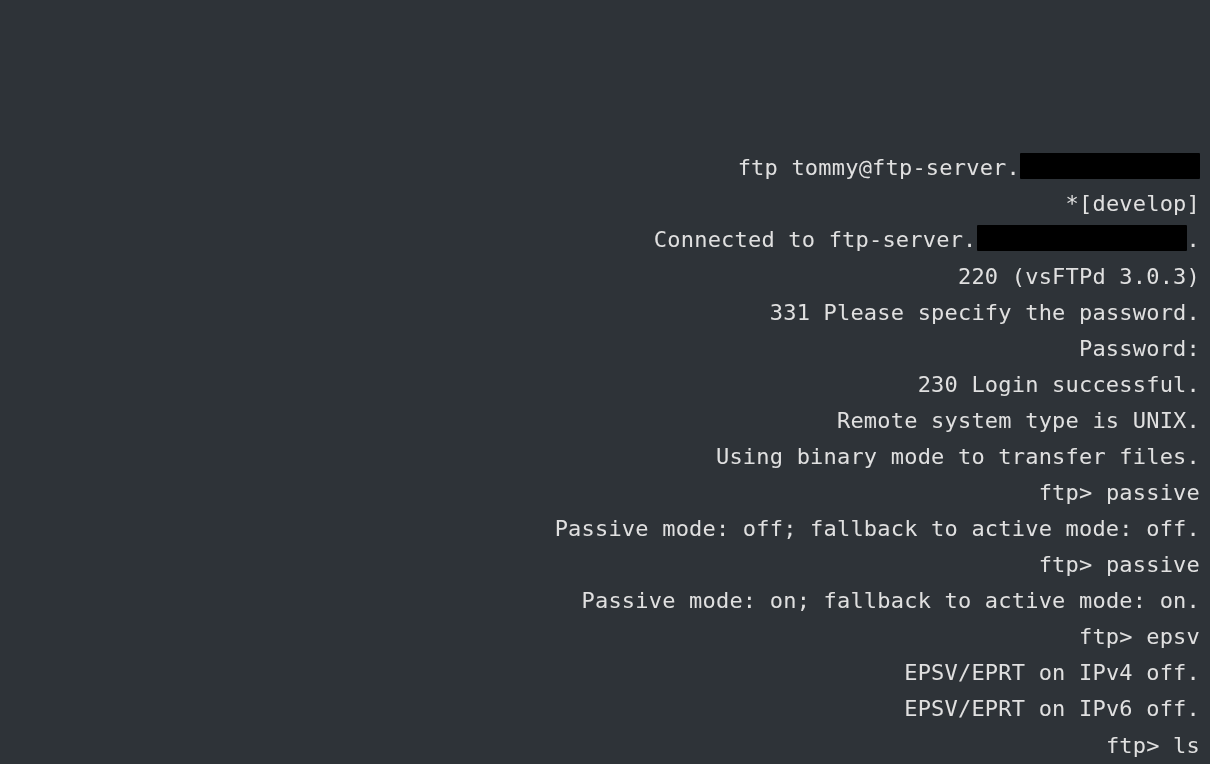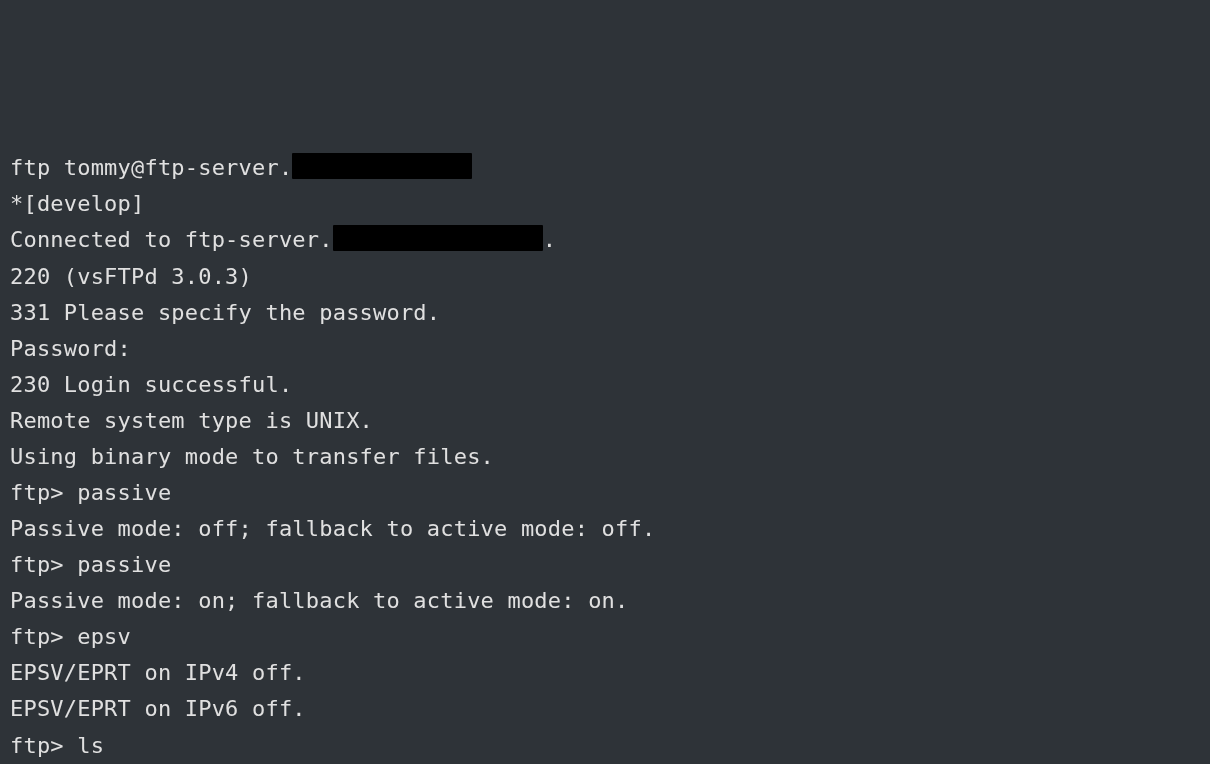--- a/index.html
+++ b/index.html
@@ -8,20 +8,21 @@
       font-family: Menlo, Monaco, "DejaVu Sans Mono", Consolas, monospace;
       font-size: 22px;
       line-height: 1.64;
       margin: 0;
       padding: 6px 10px 12px 10px;
       white-space: pre;
       letter-spacing: 0.2px;
     }
     .line {
       display: block;
+      text-align: right;
     }
     .redact {
       display: inline-block;
       background: #000;
       height: 1.2em;
       vertical-align: -0.18em;
       border-radius: 1px;
     }
     .r1 { width: 180px; }
     .r2 { width: 210px; }

